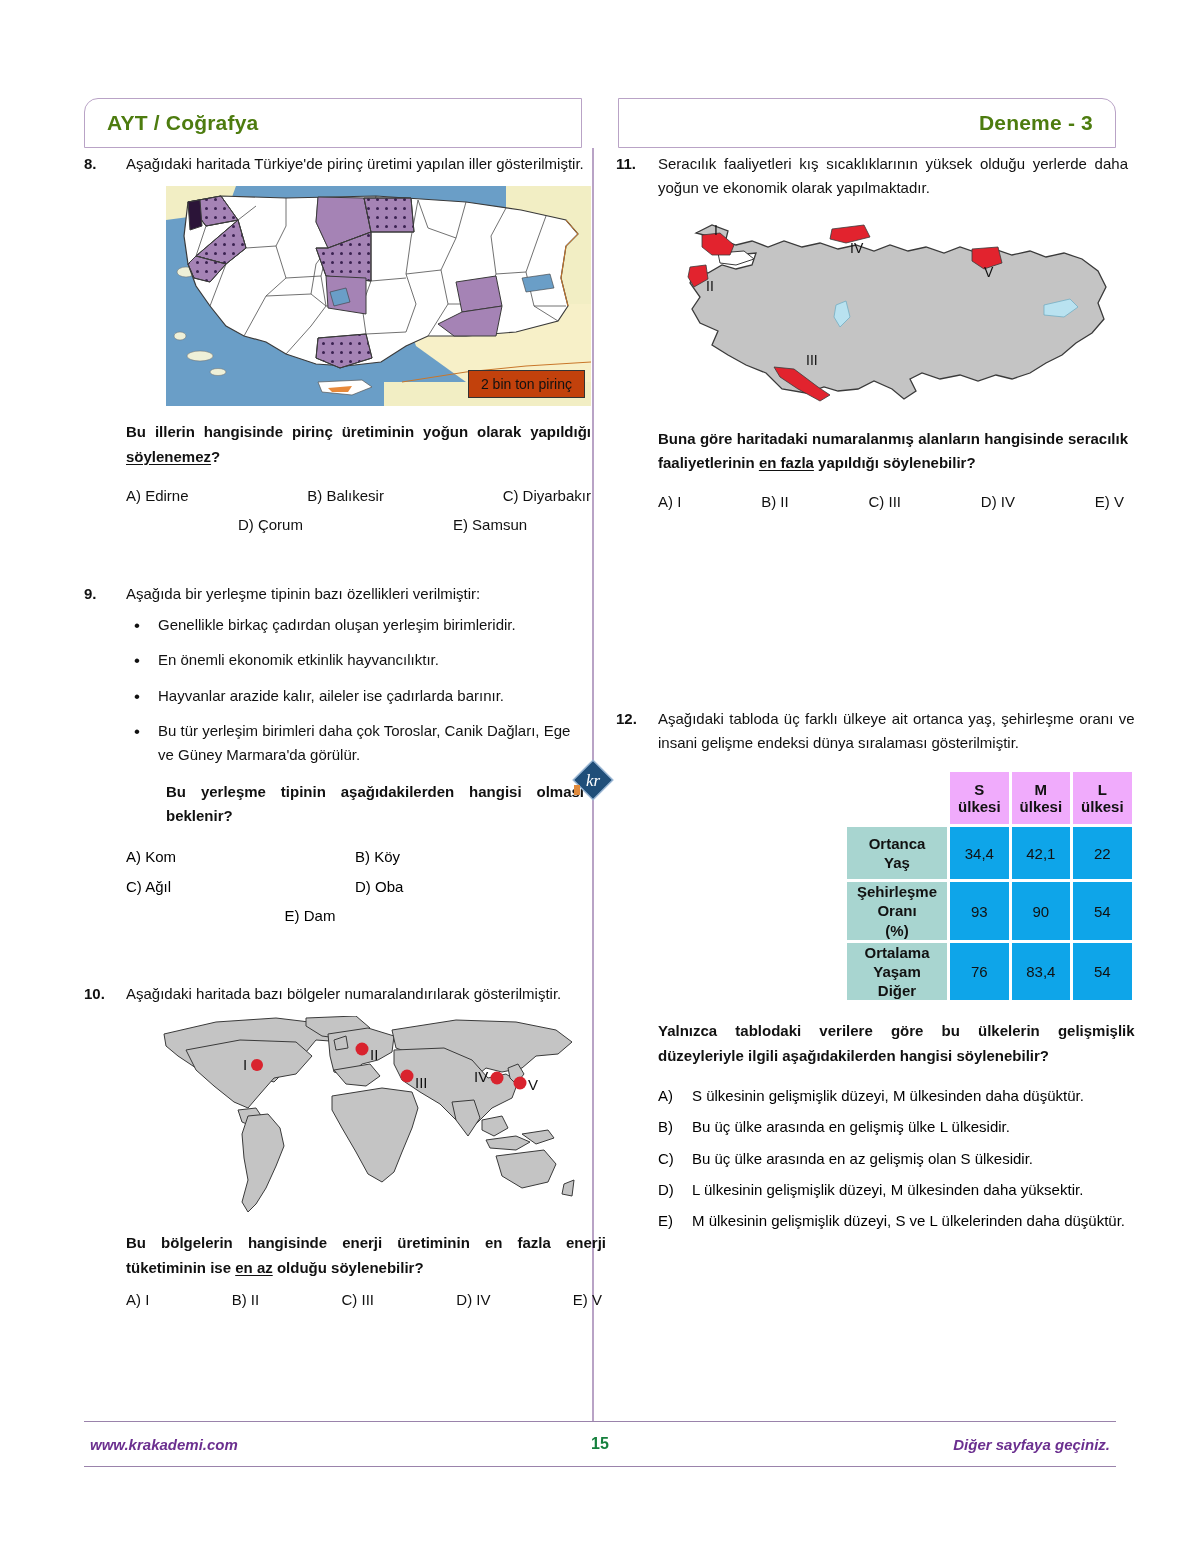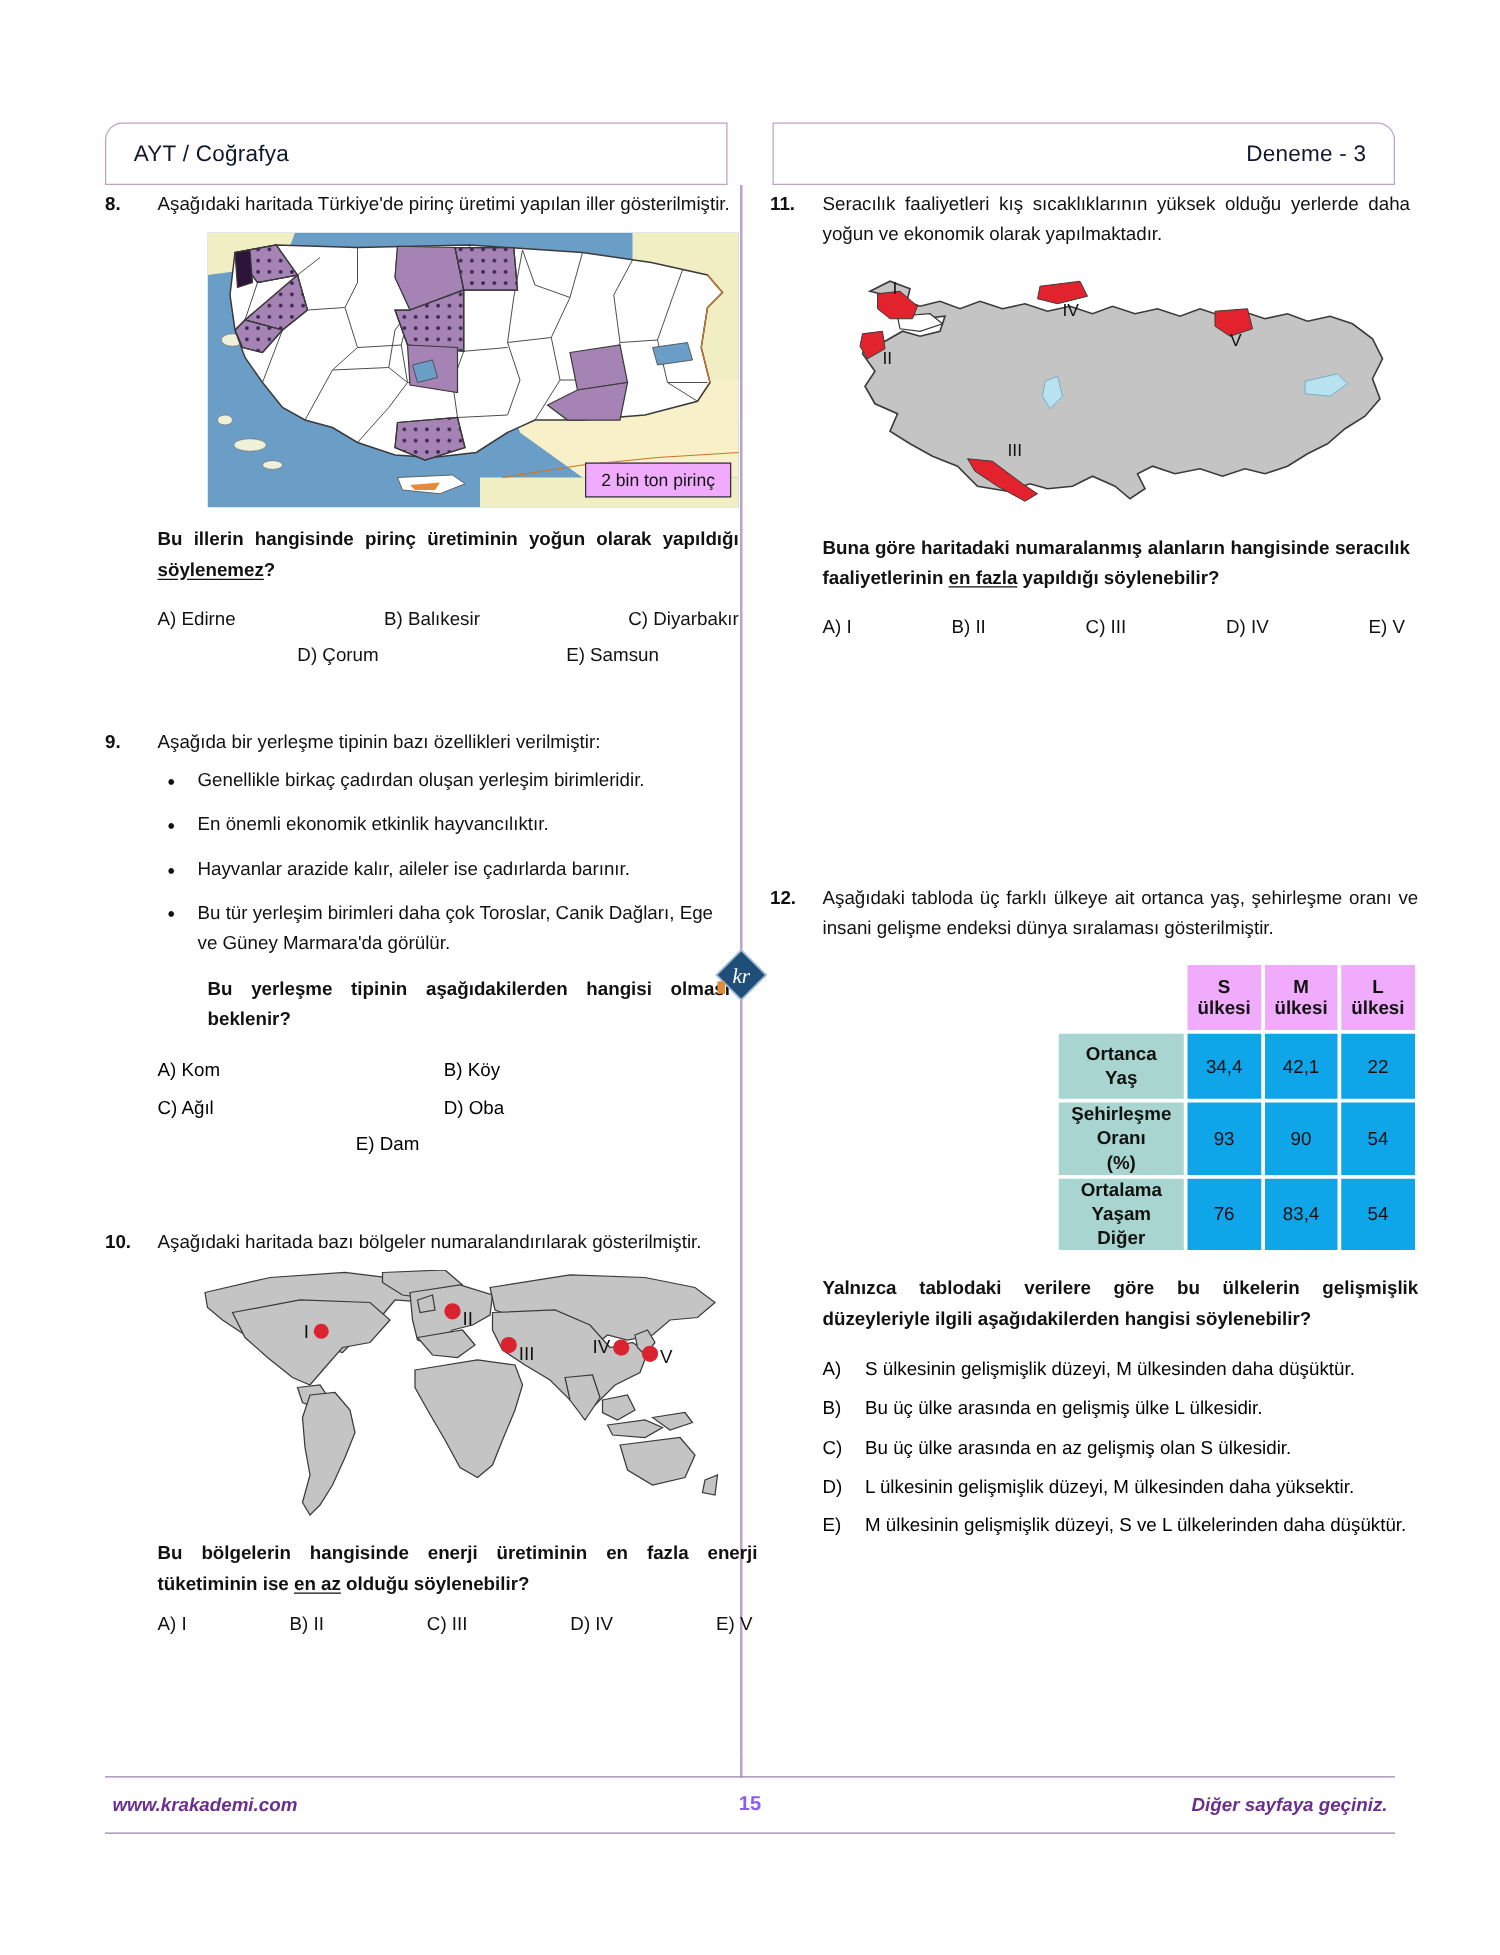--- a/index.html
+++ b/index.html
@@ -25,21 +25,21 @@
   }
   .hdr-box {
     width: 498px; height: 50px;
     border: 1.5px solid #b9a3c6;
     display: flex;
     align-items: center;
   }
   .hdr-left { border-radius: 14px 0 0 0; padding-left: 22px; justify-content: flex-start; }
   .hdr-right { border-radius: 0 14px 0 0; padding-right: 22px; justify-content: flex-end; }
   .hdr-box span {
-    font-size: 18px; font-weight: normal; color: #0f172a;
+    font-size: 21px; font-weight: bold; color: #4d7c0f;
     letter-spacing: .2px;
   }
   
   .vdivider {
     position: absolute;
     left: 592px; top: 148px;
     width: 1.5px; height: 1255px;
     background: #b9a3c6;
   }
   
@@ -105,21 +105,21 @@
 
   
   .map8-wrap {
     margin: 10px 0 0 40px;
     width: 425px; height: 220px;
     position: relative;
   }
   .legend-box {
     position: absolute;
     right: 6px; bottom: 8px;
-    background: #f0abfc;
+    background: #c2410c;
     border: 1.4px solid #333;
     padding: 5px 12px;
     font-size: 14px; color: #111;
     white-space: nowrap;
   }
   
   .map11-wrap { margin: 12px 0 0 20px; width: 450px; height: 200px; position: relative; }
   
   .map10-wrap { margin: 10px 0 0 30px; width: 450px; height: 205px; position: relative; }
 
@@ -164,21 +164,21 @@
     height: 46px;
     display: flex; align-items: center;
   }
   .f-site {
     position: absolute; left: 6px;
     font-size: 15px; font-weight: bold; font-style: italic;
     color: #6b2f8f;
   }
   .f-page {
     position: absolute; left: 0; right: 0; text-align: center;
-    font-size: 16px; font-weight: bold; color: #8b5cf6;
+    font-size: 16px; font-weight: bold; color: #15803d;
   }
   .f-next {
     position: absolute; right: 6px;
     font-size: 15px; font-style: italic; font-weight: bold; color: #6b2f8f;
   }
   .footer-tick {
     position: absolute;
     left: 592px; top: 1403px;
     width: 1.5px; height: 19px;
     background: #b9a3c6;

